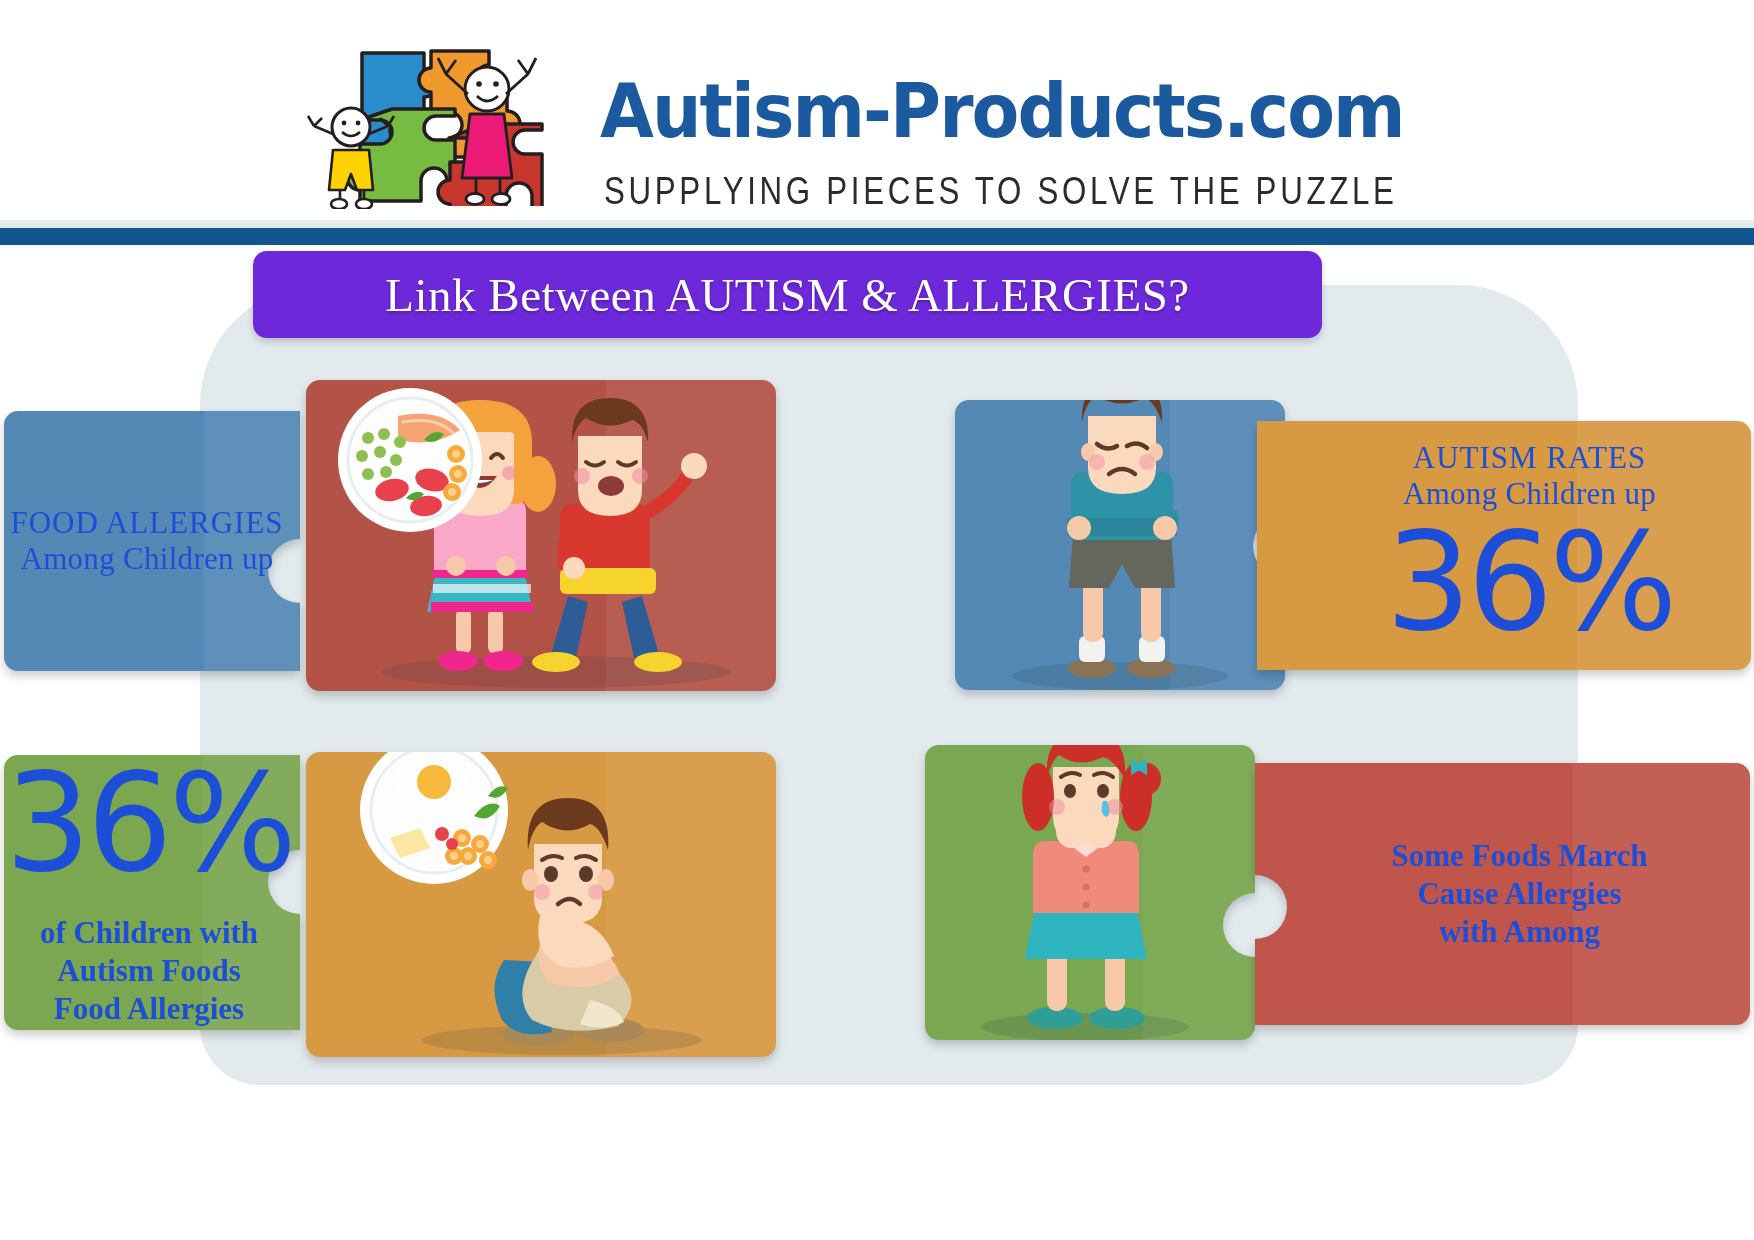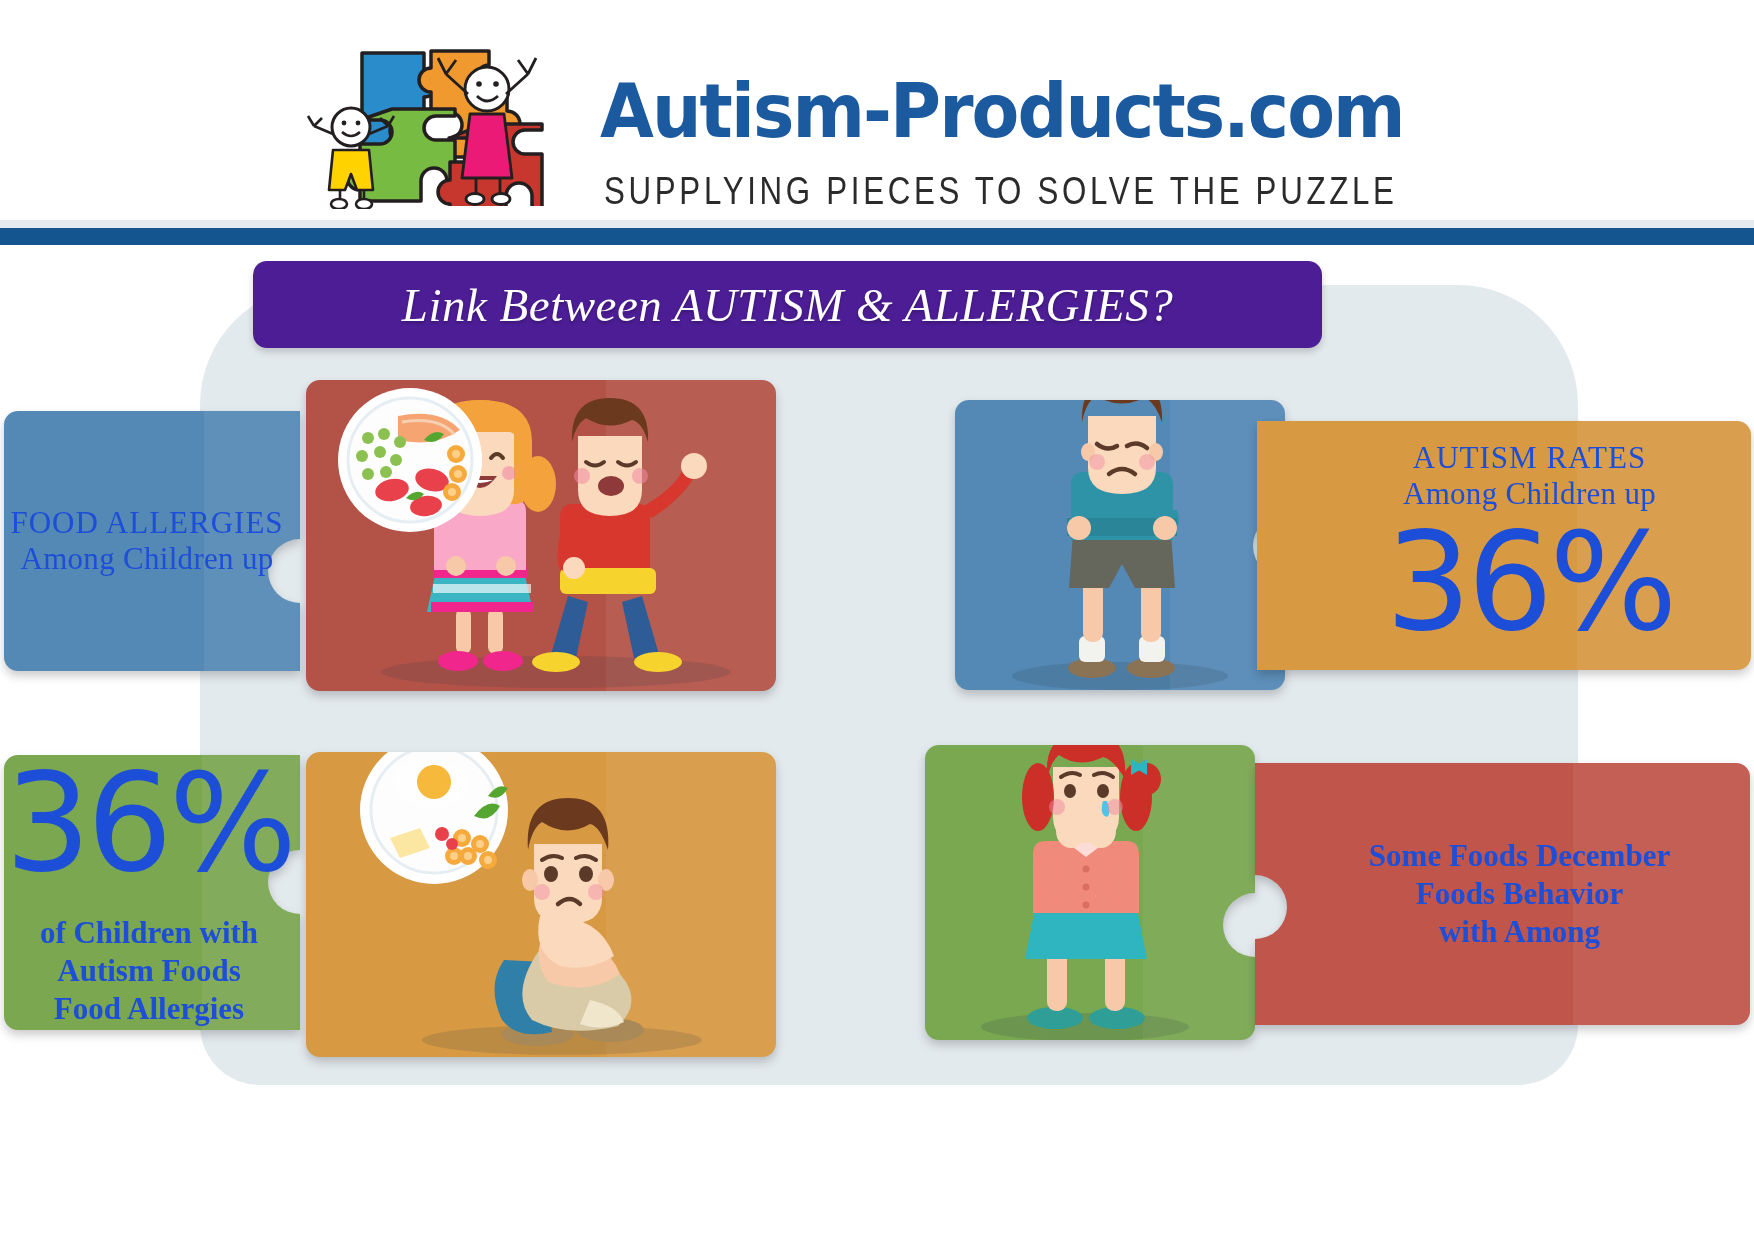--- a/index.html
+++ b/index.html
@@ -48,24 +48,24 @@
 
   
   #bg-blob{
     position:absolute;left:200px;top:285px;width:1378px;height:800px;
     background:#e3eaee;
     border-radius:120px 120px 60px 60px;
   }
 
   
   #title-banner{
-    position:absolute;left:253px;top:261px;width:1069px;height:87px;
-    background:#4c1d95;border-radius:14px;
+    position:absolute;left:253px;top:251px;width:1069px;height:87px;
+    background:#6d28d9;border-radius:14px;
     box-shadow:0 4px 7px rgba(0,0,0,.18);
-    display:flex;align-items:center;justify-content:center;font-style:italic;
+    display:flex;align-items:center;justify-content:center;
   }
   #title-text{
     color:#ffffff;font-size:47px;letter-spacing:.5px;
     font-family:"Liberation Serif", serif;
     text-shadow:0 2px 3px rgba(0,0,0,.25);
   }
 
   
   .panel{position:absolute;box-sizing:border-box;}
   .panel .inner{position:absolute;inset:0;display:flex;flex-direction:column;
@@ -456,17 +456,17 @@
     </g>
   </svg>
 </div>
 
 <div class="panel shadow" style="left:1255px;top:763px;width:495px;height:262px;">
   <svg width="495" height="262" viewBox="0 0 495 262" style="position:absolute;left:0;top:0;">
     <path d="M0 0 h481 a14 14 0 0 1 14 14 v234 a14 14 0 0 1 -14 14 h-481 v-86 a32 32 0 0 0 0 -64 z" fill="#c0564b"></path>
     <path d="M318 0 h163 a14 14 0 0 1 14 14 v234 a14 14 0 0 1 -14 14 h-163 z" fill="#fff" opacity="0.06"></path>
   </svg>
   <div class="inner" style="padding-left:34px;">
-    <div class="body-text">Some Foods December</div>
-    <div class="body-text">Foods Behavior</div>
+    <div class="body-text">Some Foods March</div>
+    <div class="body-text">Cause Allergies</div>
     <div class="body-text">with Among</div>
   </div>
 </div>
 
 </body></html>

